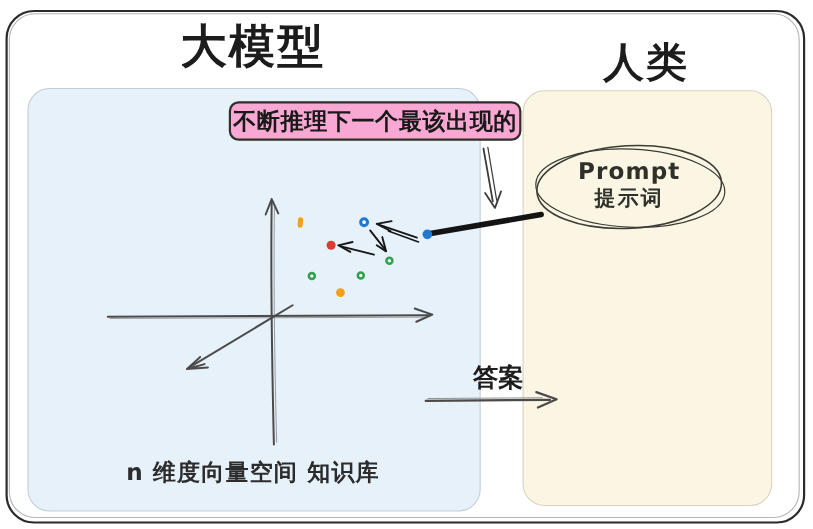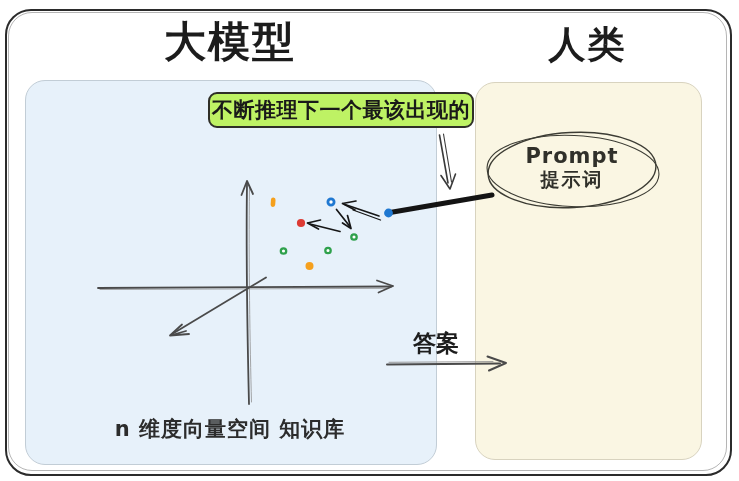--- a/index.html
+++ b/index.html
@@ -56,28 +56,28 @@
     color: #1c1c1c;
     font-weight: 700;
     text-align: center;
     letter-spacing: 2px;
   }
   .title-left {
     left: 25px; top: 14px; width: 410px;
     font-size: 42px;
   }
   .title-right {
-    left: 475px; top: 20px; width: 225px;
+    left: 475px; top: 32px; width: 225px;
     font-size: 37px;
   }
   .hint-label {
     position: absolute;
     left: 208px; top: 92px;
     width: 262px; height: 32px;
-    background: #bef264;
+    background: #f9a8d4;
     border: 2.2px solid #2f2f27;
     border-radius: 9px;
     z-index: 6;
     color: #191919;
     font-size: 21px;
     font-weight: 700;
     text-align: center;
     line-height: 32px;
     letter-spacing: 0.5px;
   }
@@ -88,20 +88,21 @@
     text-align: center;
     color: #2c2c2c;
     font-size: 21px;
     font-weight: 600;
     letter-spacing: 1px;
   }
   .answer-label {
     position: absolute;
     left: 413px; top: 328px; width: 80px;
     z-index: 6;
+    text-align: center;
     color: #1d1d1d;
     font-size: 23px;
     font-weight: 600;
   }
   .bubble-text {
     position: absolute;
     z-index: 6;
     text-align: center;
     color: #30302a;
     font-weight: 600;

